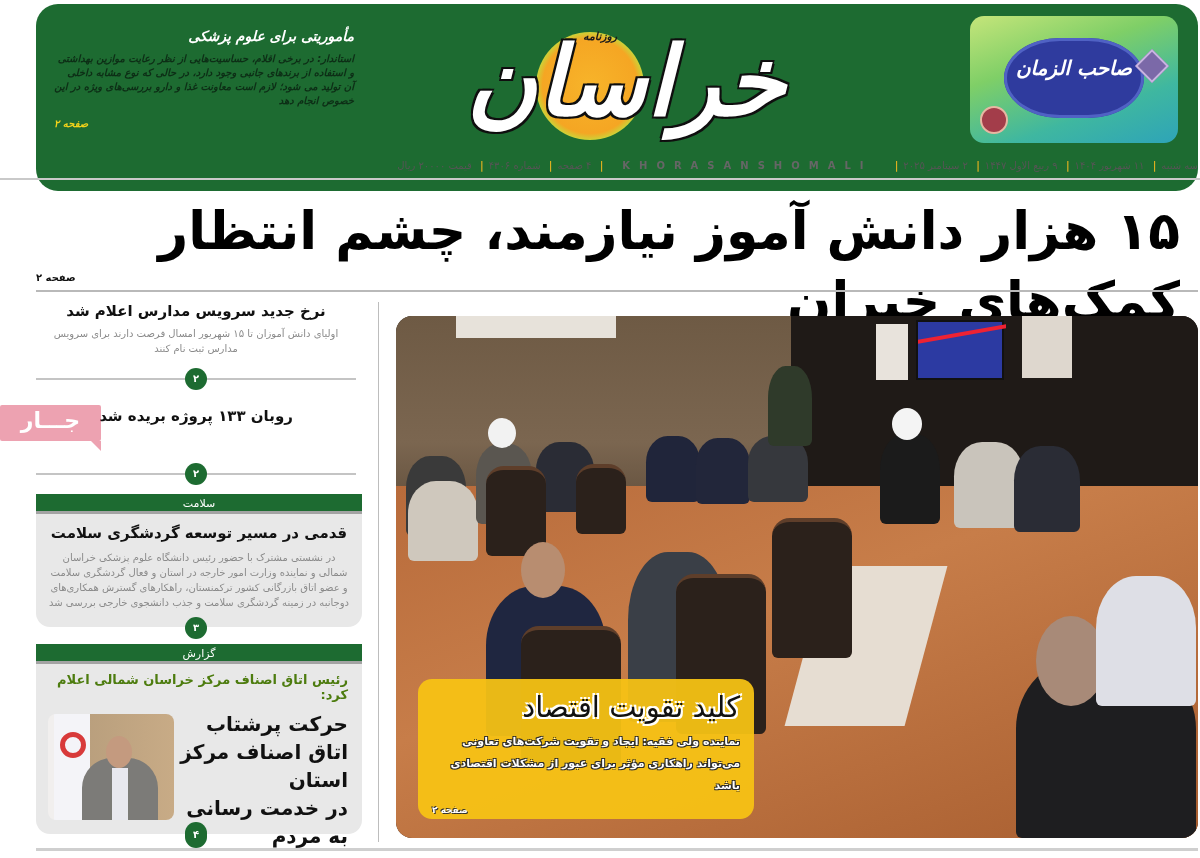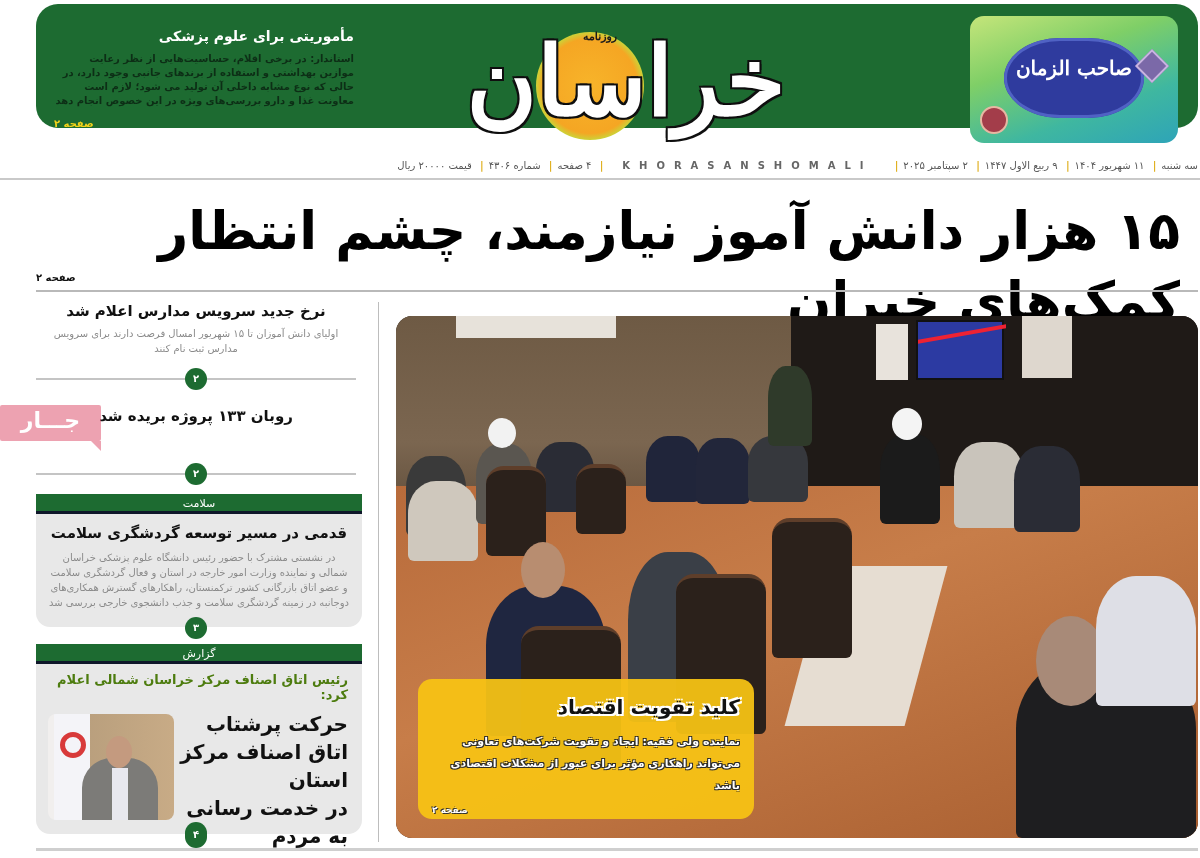--- a/index.html
+++ b/index.html
@@ -1,22 +1,22 @@
 <!DOCTYPE html>
 <html><head>
 <meta charset="utf-8">
 <style>
   * { box-sizing: border-box; margin: 0; padding: 0; }
   html, body { width: 1200px; height: 858px; background: #ffffff; overflow: hidden; }
   body { font-family: "DejaVu Sans", sans-serif; position: relative; color: #111; }
 
   
   .masthead {
-    position: absolute; left: 36px; top: 4px; width: 1162px; height: 124px;
-    background: #1d6b31; border-radius: 22px 22px 22px 22px;
+    position: absolute; left: 36px; top: 4px; width: 1162px; height: 187px;
+    background: #1d6b31; border-radius: 22px 22px 22px 22px; font-style: italic;
   }
   .mast-left { position: absolute; left: 18px; top: 24px; width: 300px; direction: rtl; text-align: right; }
   .mast-left-title { color: #fff; font-weight: bold; font-size: 14px; margin-bottom: 8px; }
   .mast-left-body { color: #0d2e16; font-size: 10px; line-height: 14px; font-weight: bold; }
   .mast-left-page { color: #f2d21a; font-size: 10px; font-weight: bold; margin-top: 10px; text-align: left; }
 
   .logo-wrap { position: absolute; left: 280px; top: 0; width: 620px; height: 151px; overflow: hidden; }
   .logo-sun {
     position: absolute; left: 220px; top: 28px; width: 108px; height: 108px; border-radius: 50%;
     background: radial-gradient(circle at 50% 50%, #f7b42a 0%, #f5a623 62%, #c7d83a 72%, #1d6b31 80%);
@@ -64,21 +64,21 @@
   .brief { position: absolute; left: 36px; width: 320px; direction: rtl; text-align: center; }
   .brief-title { font-size: 15px; font-weight: bold; color: #111; margin-bottom: 6px; }
   .brief-text { font-size: 10px; color: #8a8a8a; line-height: 15px; padding: 0 4px; }
   .brief-rule { position: absolute; left: 36px; width: 320px; height: 2px; background: #c4c4c4; }
   .page-badge {
     position: absolute; width: 22px; height: 22px; border-radius: 50%; background: #1d6b31;
     color: #fff; font-size: 10px; font-weight: bold; text-align: center; line-height: 22px;
   }
 
   .card { position: absolute; left: 36px; width: 326px; background: #e8e8e8; border-radius: 0 0 14px 14px; }
-  .card-tab { height: 20px; background: #1d6b31; color: #fff; font-size: 11px; text-align: center; line-height: 20px; border-bottom: 3px solid #0f172a; direction: rtl; }
+  .card-tab { height: 20px; background: #1d6b31; color: #fff; font-size: 11px; text-align: center; line-height: 20px; border-bottom: 3px solid #a3a3a3; direction: rtl; }
   .card-title { font-size: 15px; font-weight: bold; text-align: center; direction: rtl; margin-top: 10px; }
   .card-text { font-size: 10px; color: #8a8a8a; line-height: 15px; direction: rtl; text-align: center; padding: 8px 12px 0; }
 
   .report-sub { color: #4d7c0f; font-size: 13px; font-weight: bold; direction: rtl; text-align: right; padding: 8px 14px 0; }
   .report-photo {
     position: absolute; left: 12px; top: 70px; width: 126px; height: 106px; border-radius: 8px; overflow: hidden;
     background: linear-gradient(90deg, #f1efee 0%, #f1efee 30%, #b99f7d 30%, #c8ab86 100%);
   }
   .rp-flag { position: absolute; left: 6px; top: 0; width: 36px; height: 106px; background: #f4f4f8; }
   .rp-logo { position: absolute; left: 12px; top: 18px; width: 26px; height: 26px; border-radius: 50%; border: 5px solid #d83a3a; }
@@ -108,21 +108,21 @@
   .ph-floor { position: absolute; left: 410px; top: 250px; width: 120px; height: 160px; background: #e6ddd2; transform: skewX(-15deg); }
   .ph-person { position: absolute; background: #2a2c35; border-radius: 40% 40% 6px 6px; }
   .ph-head { position: absolute; border-radius: 50%; background: #c08a6a; }
   .ph-chair { position: absolute; background: #2b211b; border-radius: 18px 18px 6px 6px; border-top: 4px solid #5e3e2a; }
 
   .overlay {
     position: absolute; left: 418px; top: 679px; width: 336px; height: 140px; border-radius: 14px;
     background: rgba(246, 194, 20, 0.94); direction: rtl; padding: 10px 14px 0 14px;
   }
   .overlay-title {
-    font-size: 20px; font-weight: bold; color: #111; text-align: right; line-height: 36px;
+    font-size: 29px; font-weight: normal; color: #111; text-align: right; line-height: 36px;
     text-shadow: 2px 2px 0 #fff, -2px -2px 0 #fff, 2px -2px 0 #fff, -2px 2px 0 #fff;
   }
   .overlay-text {
     font-size: 11px; font-weight: bold; color: #fff; line-height: 22px; text-align: right; margin-top: 6px;
     text-shadow: 1px 1px 0 #2b2b2b, -1px -1px 0 #2b2b2b, 1px -1px 0 #2b2b2b, -1px 1px 0 #2b2b2b;
   }
   .overlay-page { font-size: 9px; font-weight: bold; color: #fff; text-align: left; margin-top: 8px;
     text-shadow: 1px 1px 0 #333, -1px -1px 0 #333; }
 
   

